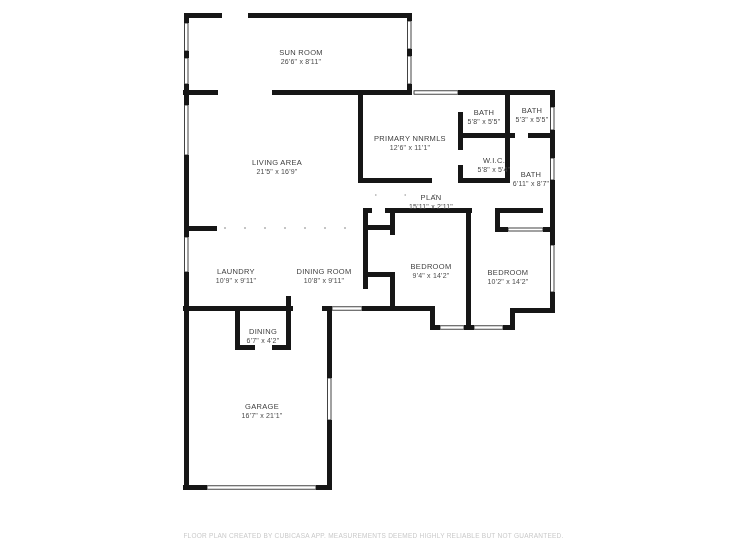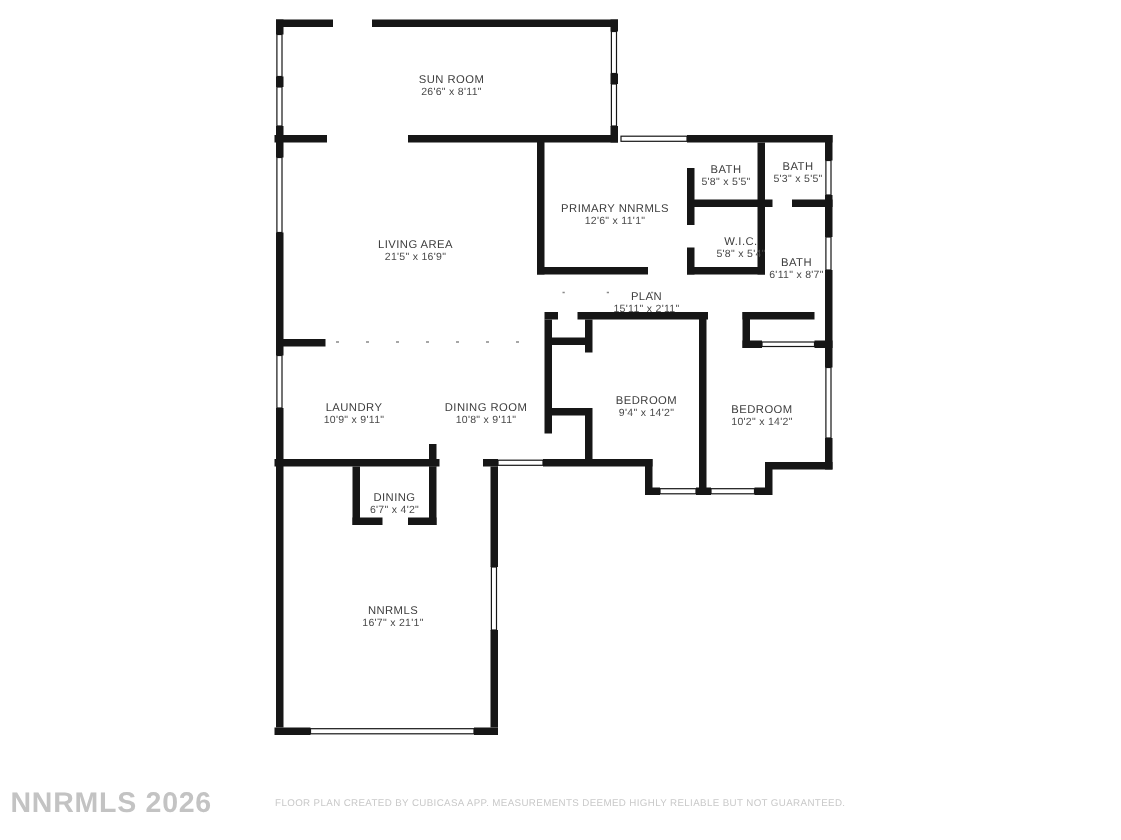--- a/index.html
+++ b/index.html
@@ -204,21 +204,20 @@
       </div>
       <div class="room-label" style="left: 508px; top: 277px;">
         <div class="room-name">BEDROOM</div>
         <div class="room-dims">10'2" x 14'2"</div>
       </div>
       <div class="room-label" style="left: 263px; top: 336px;">
         <div class="room-name">DINING</div>
         <div class="room-dims">6'7" x 4'2"</div>
       </div>
       <div class="room-label" style="left: 262px; top: 411px;">
-        <div class="room-name">NNRMLS</div>
+        <div class="room-name">GARAGE</div>
         <div class="room-dims">16'7" x 21'1"</div>
       </div>
     </div>
 
-  <div id="watermark">NNRMLS 2026</div>
 
   <div id="disclaimer">FLOOR PLAN CREATED BY CUBICASA APP. MEASUREMENTS DEEMED HIGHLY RELIABLE BUT NOT GUARANTEED.</div>
 </div>
 
 </body></html>

